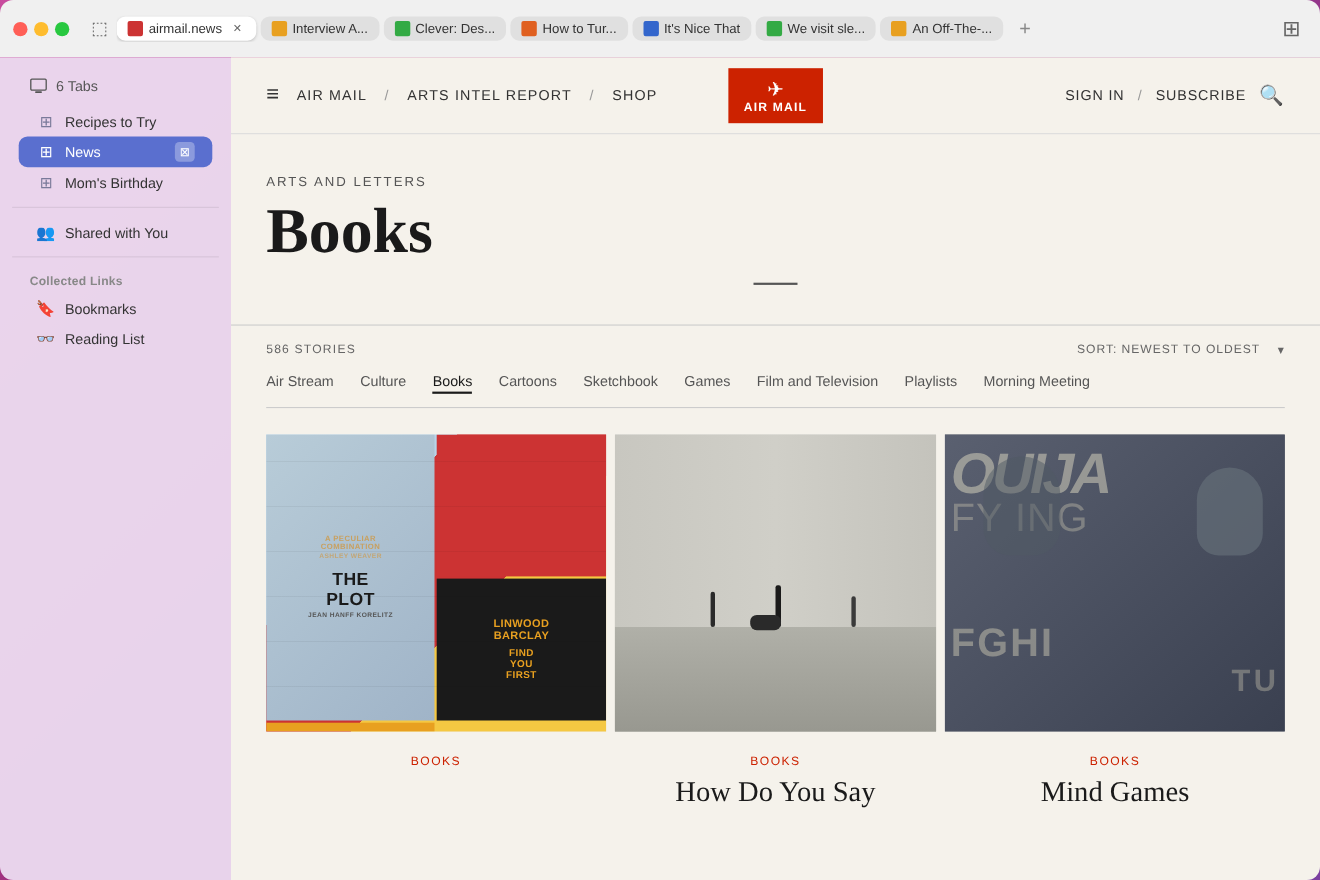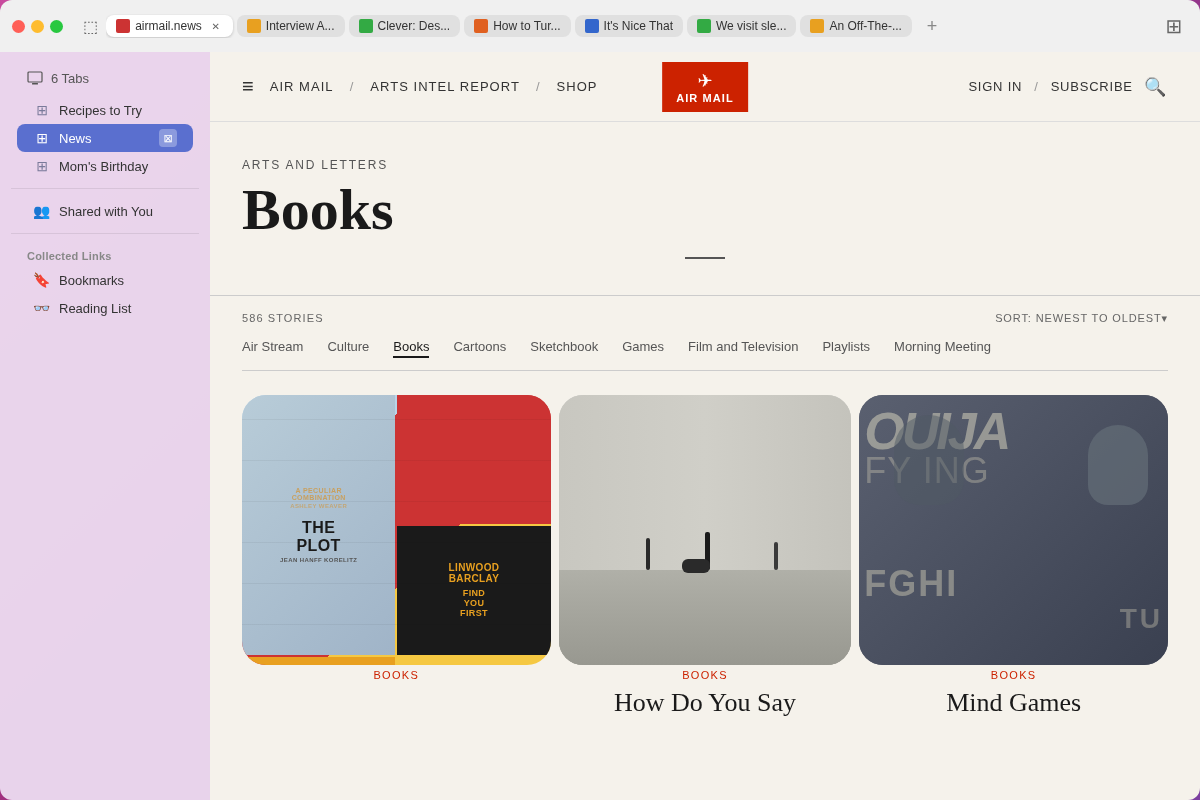--- a/index.html
+++ b/index.html
@@ -66,29 +66,29 @@
     
     .page-hero { text-align: left; padding: 36px 32px 20px; }
     .hero-category { font-size: 12px; letter-spacing: 0.15em; color: #555; text-transform: uppercase; margin-bottom: 8px; }
     .hero-title { font-size: 58px; font-family: Georgia, 'Times New Roman', serif; color: #1a1a1a; line-height: 1.05; }
     .hero-divider { width: 40px; height: 2px; background: #555; margin: 16px auto 0; }
 
     
     .filter-bar { padding: 16px 32px 0; border-top: 1px solid #ccc; margin-top: 16px; }
     .filter-meta { display: flex; align-items: flex-start; justify-content: space-between; margin-bottom: 14px; }
     .filter-count { font-size: 11px; letter-spacing: 0.1em; color: #666; }
-    .filter-sort { font-size: 11px; letter-spacing: 0.08em; color: #666; cursor: pointer; display: flex; align-items: center; gap: 0; }
+    .filter-sort { font-size: 11px; letter-spacing: 0.08em; color: #666; cursor: pointer; display: flex; align-items: center; gap: 16px; }
     .filter-tabs { display: flex; gap: 24px; border-bottom: 1px solid #ccc; padding-bottom: 12px; overflow-x: auto; }
     .filter-tab { font-size: 13px; color: #555; cursor: pointer; white-space: nowrap; padding-bottom: 2px; }
     .filter-tab.active { color: #1a1a1a; border-bottom: 2px solid #1a1a1a; }
 
     
     .articles-grid { display: grid; grid-template-columns: repeat(3, 1fr); gap: 0; padding: 24px 32px; }
     .article-card { cursor: pointer; }
-    .article-image { width: 100%; height: 270px; overflow: hidden; margin-bottom: 4px; border-radius: 24px; }
+    .article-image { width: 100%; height: 270px; overflow: hidden; margin-bottom: 21px; }
     .article-category { font-size: 11px; letter-spacing: 0.12em; color: #cc2200; text-align: center; margin-bottom: 6px; text-transform: uppercase; }
     .article-title { font-size: 26px; font-family: Georgia, 'Times New Roman', serif; color: #1a1a1a; text-align: center; line-height: 1.2; }
 
     
     .img-books-1 { background: linear-gradient(135deg, #b8d4e8 30%, #cc3333 30% 60%, #f5c842 60%); position: relative; overflow: hidden; }
     .img-books-1::after { content: ''; position: absolute; inset: 0; background: repeating-linear-gradient(0deg, transparent, transparent 40px, rgba(0,0,0,0.05) 40px, rgba(0,0,0,0.05) 41px); }
 
     
     .book-collage { display: grid; grid-template-columns: 1fr 1fr; grid-template-rows: 1fr 1fr; height: 100%; gap: 2px; }
     .book-spine { display: flex; align-items: center; justify-content: center; font-size: 9px; font-weight: 700; color: #fff; text-align: center; padding: 4px; text-transform: uppercase; letter-spacing: 0.05em; overflow: hidden; }

